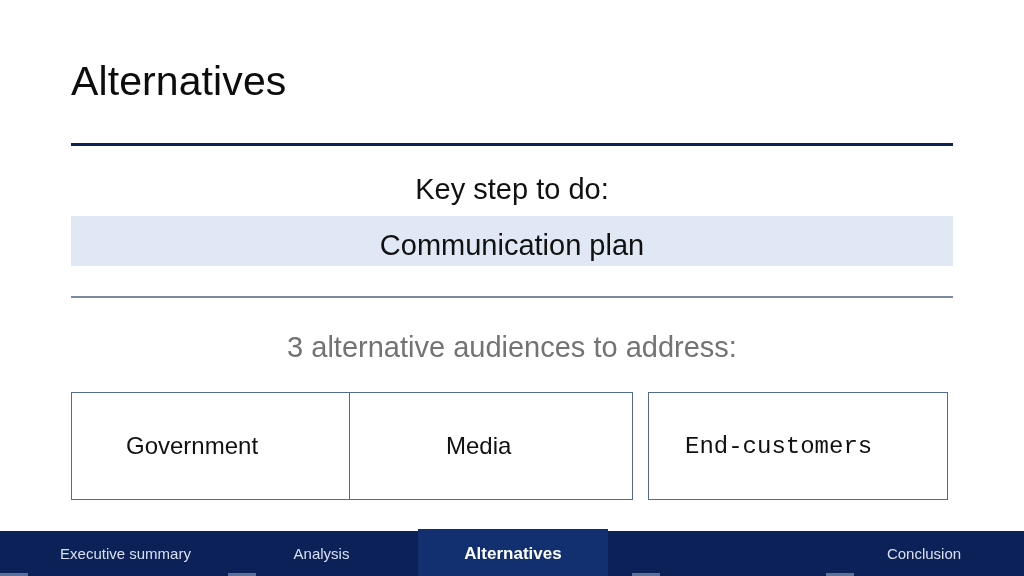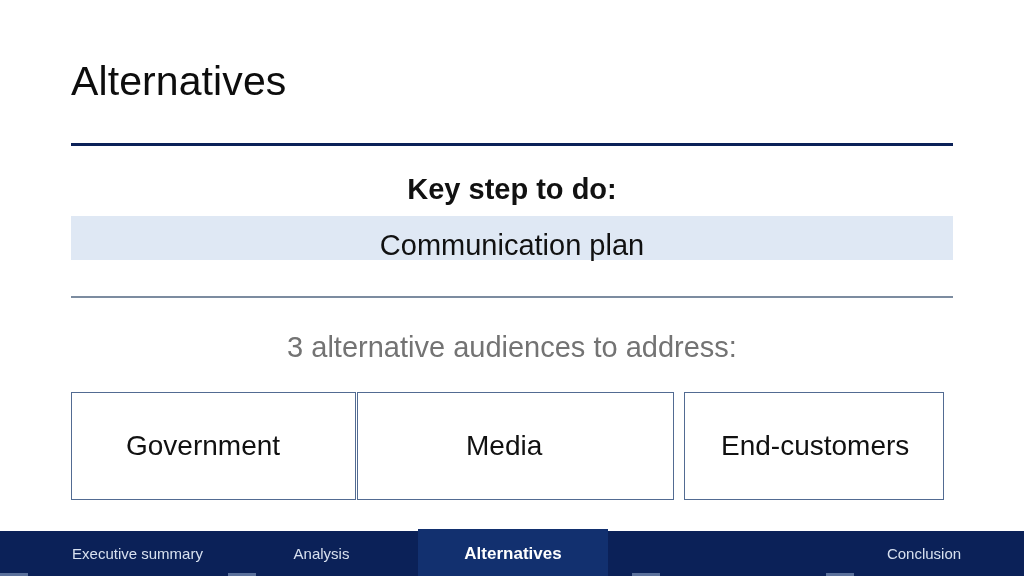--- a/index.html
+++ b/index.html
@@ -46,32 +46,32 @@
   }
 
   
   .key-step-heading {
     position: absolute;
     left: 71px;
     top: 172px;
     width: 882px;
     text-align: center;
     font-size: 29px;
-    font-weight: 700;
+    font-weight: 400;
     color: #111111;
     line-height: 1.2;
     white-space: nowrap;
   }
 
   .key-step-band {
     position: absolute;
     left: 71px;
     top: 216px;
     width: 882px;
-    height: 44px;
+    height: 50px;
     background: #dfe8f4;
   }
 
   .key-step-band-label {
     position: absolute;
     left: 0;
     top: 0;
     width: 882px;
     height: 58px;
     display: flex;
@@ -111,30 +111,30 @@
     top: 392px;
     height: 108px;
     box-sizing: border-box;
     border: 1.6px solid #526b92;
     background: #ffffff;
     display: flex;
     align-items: center;
   }
 
   .audience-box .box-label {
-    font-size: 28px;
+    font-size: 24px;
     font-weight: 400;
     color: #111111;
     white-space: nowrap;
     padding-left: 54px;
   }
 
   #audience-box-0 { left: 71px;  width: 285px; }
-  #audience-box-1 { left: 357px; width: 317px; padding-left: 12px; }
-  #audience-box-2 { left: 684px; width: 260px; }
+  #audience-box-1 { left: 349px; width: 284px; }
+  #audience-box-2 { left: 648px; width: 300px; font-family: Liberation Mono, monospace; }
 
   #audience-box-1 .box-label { padding-left: 96px; }
   #audience-box-2 .box-label { padding-left: 36px; }
 
   
   .footer-nav {
     position: absolute;
     left: 0;
     top: 531px;
     width: 1024px;
@@ -162,21 +162,21 @@
     color: #d7e0ef;
     white-space: nowrap;
   }
 
   .nav-item.is-active {
     color: #ffffff;
     font-weight: bold;
     font-size: 17px;
   }
 
-  #nav-item-0 { left: 30px;  width: 215px; }
+  #nav-item-0 { left: 18px;  width: 215px; }
   #nav-item-1 { left: 240px; width: 163px; }
   #nav-item-2 { left: 418px; width: 190px; }
   #nav-item-3 { left: 615px; width: 197px; }
   #nav-item-4 { left: 828px; width: 192px; }
 
   
   .nav-tick {
     position: absolute;
     bottom: 0;
     width: 28px;

